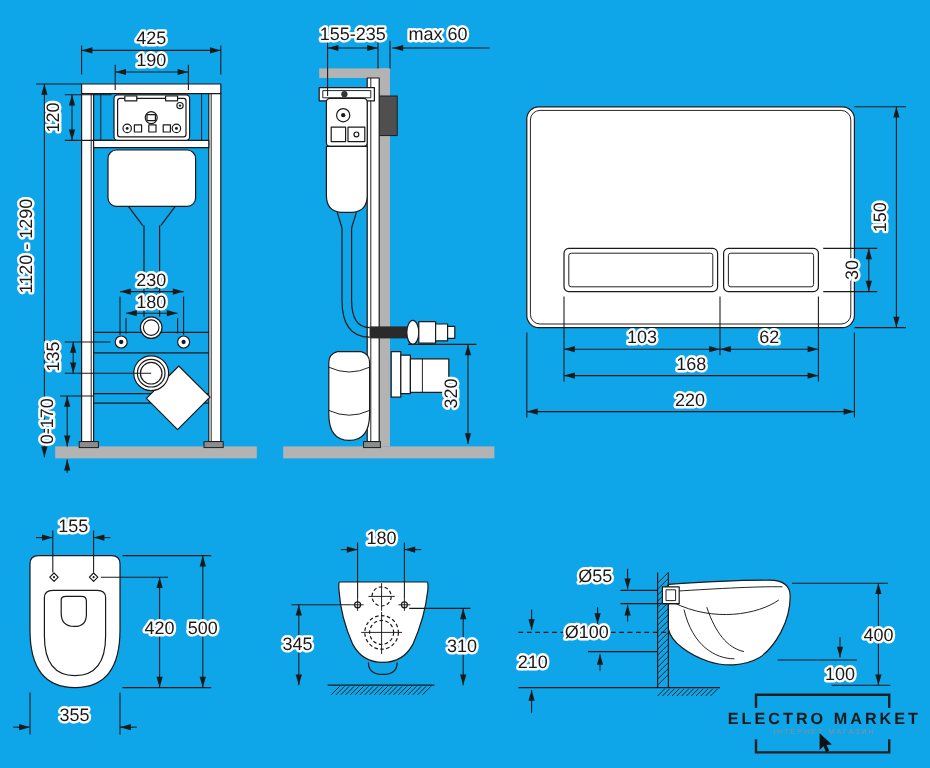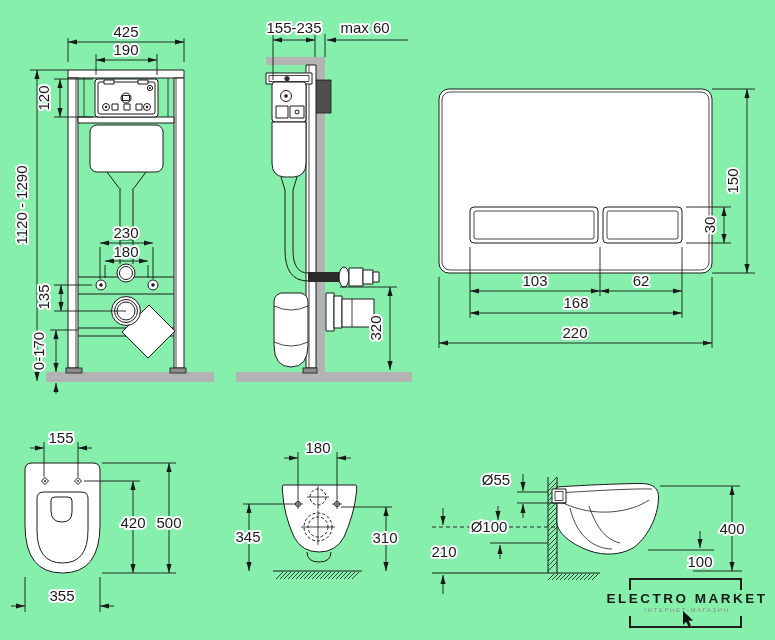--- a/index.html
+++ b/index.html
@@ -1,16 +1,16 @@
 <!DOCTYPE html>
 <html><head>
 <meta charset="utf-8">
 <style>
   html,body{margin:0;padding:0;background:#ffffff;}
-  #stage{position:relative;width:775px;height:640px;background:#86efac;overflow:hidden;}
+  #stage{position:relative;width:775px;height:640px;background:#0ea5e9;overflow:hidden;}
   svg{font-family:"Liberation Sans",sans-serif;}
   .ln{fill:none;stroke:#1a1a1a;stroke-width:1;stroke-linejoin:round;}
   .thin{stroke-width:0.8;}
   .wf{fill:#ffffff;stroke:#1a1a1a;stroke-width:1;stroke-linejoin:round;}
   .dim{stroke:#1a1a1a;stroke-width:0.9;fill:none;}
   .dashed{stroke-dasharray:4 3;}
   .dash2{stroke-dasharray:3 2;}
   .dt{font-size:15px;fill:#1a1a1a;text-anchor:middle;paint-order:stroke;stroke:#ffffff;stroke-width:4px;stroke-linejoin:round;font-weight:400;}
   .logo-title{font-size:13.5px;font-weight:bold;letter-spacing:2.5px;fill:#1a1a1a;text-anchor:middle;}
   .logo-sub{font-size:6px;letter-spacing:1.6px;fill:#8f8f8f;text-anchor:middle;}

